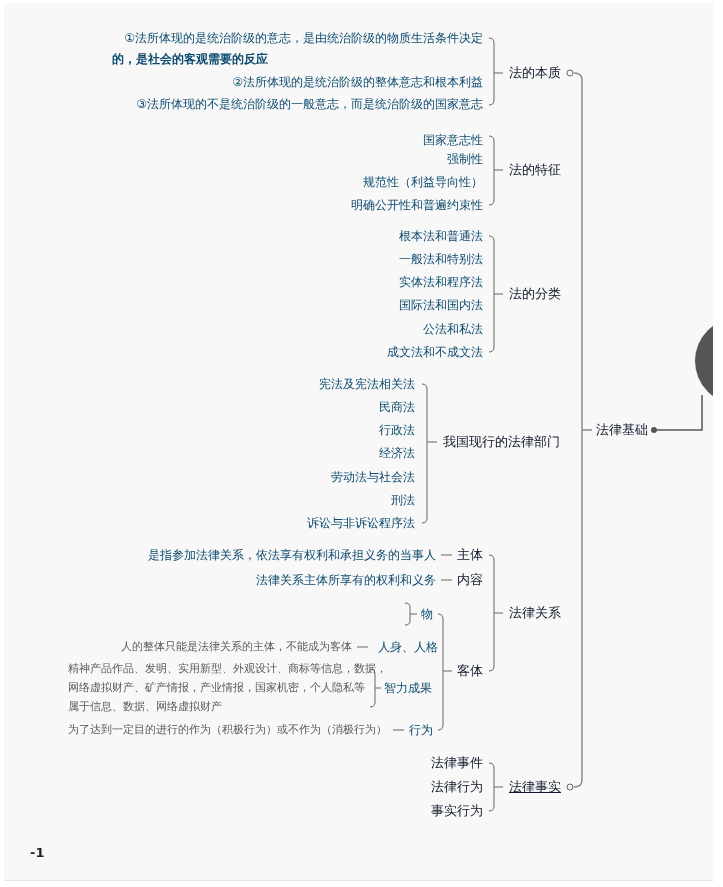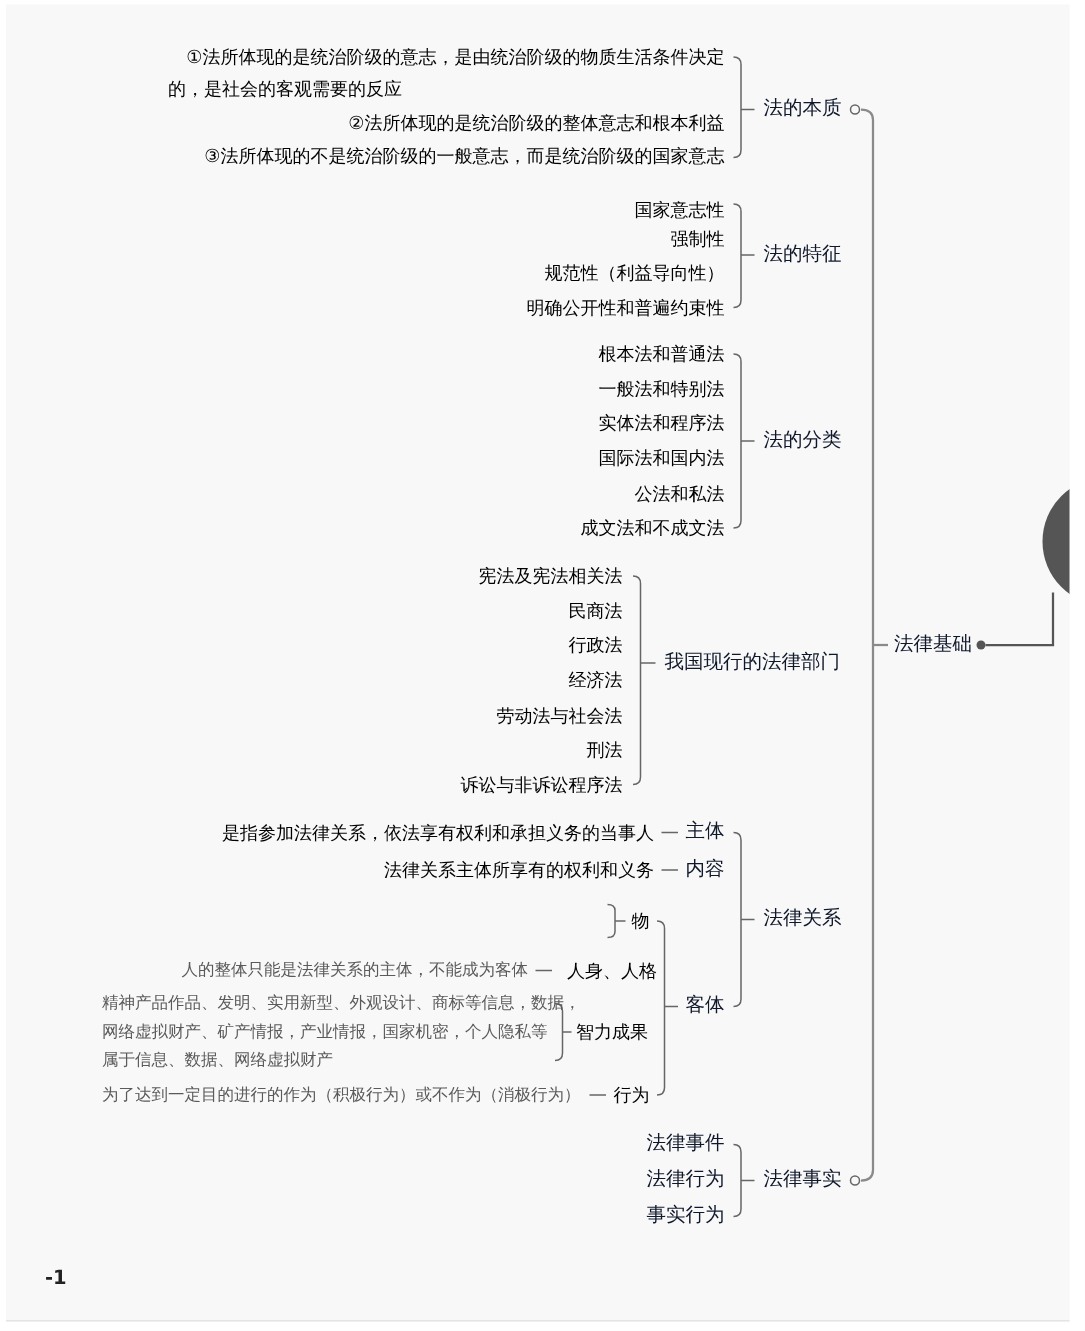--- a/index.html
+++ b/index.html
@@ -3,21 +3,21 @@
 <meta charset="utf-8">
 <style>
   html, body { margin:0; padding:0; background:#ffffff; }
   body { width:723px; height:887px; position:relative; overflow:hidden;
          font-family:"DejaVu Sans","Liberation Sans",sans-serif; }
   .page { position:absolute; left:4px; top:3px; width:709px; height:877px;
           background:#f8f8f8; border-bottom:1px solid #e4e4e4; overflow:hidden; }
   .canvas { position:absolute; left:0; top:0; width:723px; height:887px; }
   .lines { position:absolute; left:0; top:0; width:723px; height:887px; overflow:visible; }
   .t { position:absolute; white-space:nowrap; line-height:16px; height:16px; cursor:default; }
-  .leaf { font-size:12px; color:#000000; }
+  .leaf { font-size:12px; color:#0c4a6e; }
   .small { font-size:11px; color:#5a5a5a; }
   .main { font-size:13px; color:#0f172a; }
   .pnum { font-size:13px; color:#222222; font-weight:bold; }
 </style>
 </head>
 <body>
 
 <div class="page">
  <div class="canvas" style="left:-4px;top:-3px;">
 
@@ -76,21 +76,21 @@
   <svg class="lines" viewBox="0 0 723 887" style="pointer-events:none;">
     <circle cx="570" cy="73" r="3" fill="#f8f8f8" stroke="#666666" stroke-width="1"></circle>
     <circle cx="570" cy="787" r="3" fill="#f8f8f8" stroke="#666666" stroke-width="1"></circle>
     <circle cx="654" cy="430" r="3" fill="#555555"></circle>
   </svg>
 
   <div class="t main" style="left:596px;top:422px;">法律基础</div>
 
   <div class="t main" style="left:509px;top:65px;">法的本质</div>
   <div class="t leaf" style="right:240px;top:30px;">①法所体现的是统治阶级的意志，是由统治阶级的物质生活条件决定</div>
-  <div class="t leaf" style="left:112px;top:51px;">的，是社会的客观需要的反应</div>
+  <div class="t leaf" style="left:112px;top:51px;font-weight:bold;">的，是社会的客观需要的反应</div>
   <div class="t leaf" style="right:240px;top:96px;">③法所体现的不是统治阶级的一般意志，而是统治阶级的国家意志</div>
   <div class="t leaf" style="right:240px;top:74px;">②法所体现的是统治阶级的整体意志和根本利益</div>
 
   <div class="t main" style="left:509px;top:162px;">法的特征</div>
   <div class="t leaf" style="right:240px;top:132px;margin-left:29px;">国家意志性</div>
   <div class="t leaf" style="right:240px;top:151px;">强制性</div>
   <div class="t leaf" style="right:240px;top:174px;">规范性（利益导向性）</div>
   <div class="t leaf" style="right:240px;top:197px;">明确公开性和普遍约束性</div>
 
   <div class="t main" style="left:509px;top:286px;">法的分类</div>
@@ -123,20 +123,20 @@
   <div class="t small" style="right:371px;top:639px;">人的整体只能是法律关系的主体，不能成为客体</div>
 
   <div class="t leaf" style="left:384px;top:680px;">智力成果</div>
   <div class="t small" style="left:68px;top:661px;">精神产品作品、发明、实用新型、外观设计、商标等信息，数据，</div>
   <div class="t small" style="left:68px;top:680px;">网络虚拟财产、矿产情报，产业情报，国家机密，个人隐私等</div>
   <div class="t small" style="left:68px;top:699px;">属于信息、数据、网络虚拟财产</div>
 
   <div class="t leaf" style="left:409px;top:722px;">行为</div>
   <div class="t small" style="right:336px;top:722px;">为了达到一定目的进行的作为（积极行为）或不作为（消极行为）</div>
 
-  <div class="t main" style="left:509px;top:779px;">法律事实</div>
+  <div class="t main" style="left:509px;top:779px;text-decoration:underline;">法律事实</div>
   <div class="t main" style="right:240px;top:755px;">法律事件</div>
   <div class="t main" style="right:240px;top:779px;">法律行为</div>
   <div class="t main" style="right:240px;top:803px;margin-left:24px;">事实行为</div>
 
   <div class="t pnum" style="left:30px;top:845px;">-1</div>
  </div>
 </div>
 
 </body></html>

